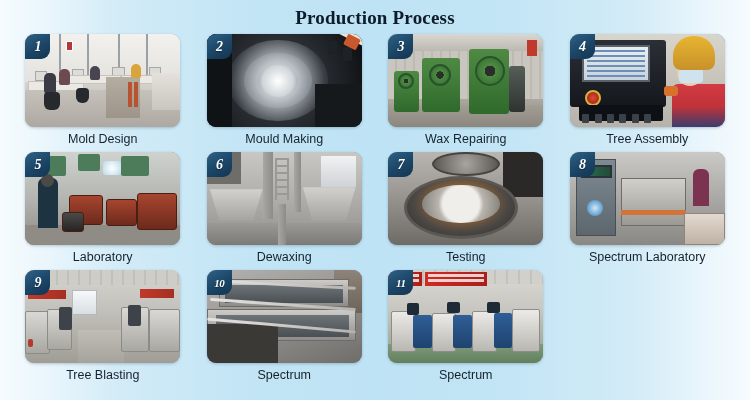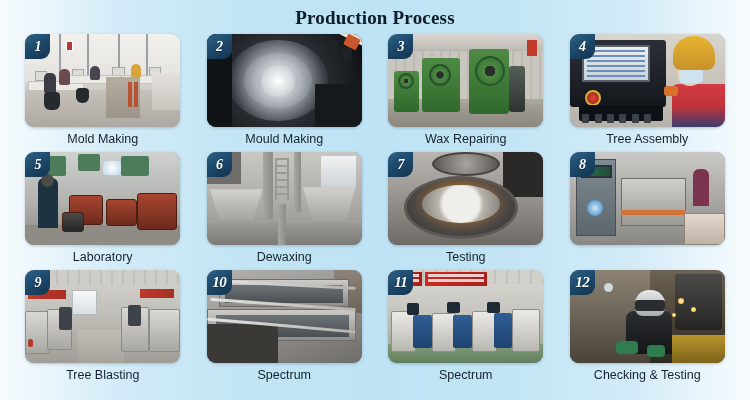--- a/index.html
+++ b/index.html
@@ -87,21 +87,21 @@
     font-style: italic;
     font-weight: bold;
     font-size: 14px;
     display: flex;
     align-items: center;
     justify-content: center;
     z-index: 5;
     letter-spacing: -0.5px;
     text-shadow: 0 1px 1px rgba(0,0,0,0.35);
   }
-  .badge.wide { font-size: 15px; }
+  .badge.wide { font-size: 11px; }
 
   .caption {
     margin-top: 6px;
     font-size: 12.5px;
     color: #15222e;
     text-align: center;
     white-space: nowrap;
     line-height: 1.1;
   }
 
@@ -258,21 +258,21 @@
           <div class="pers" style="left:42%;top:34%;width:10px;height:14px; background:#4a4450"></div>
           <div class="pers" style="left:68%;top:32%;width:10px;height:14px; background:#d8a53c"></div>
           <div class="chair" style="left:12%;top:62%"></div>
           <div class="chair" style="left:33%;top:58%; width:13px;height:15px"></div>
           <div class="part" style="left:66%;top:52%;width:4px;height:26%; background:#b9532f"></div>
           <div class="part" style="left:70%;top:52%;width:4px;height:26%; background:#b9532f"></div>
         </div>
       </div>
       <div class="badge">1</div>
     </div>
-    <div class="caption">Mold Making</div>
+    <div class="caption">Mold Design</div>
   </div>
 
   <div class="cell">
     <div class="thumb-wrap">
       <div class="thumb">
         <div class="ph p2" style="inset:0;">
           <div class="ring r1"></div>
             <div class="ring r2"></div>
             <div class="ring r3"></div>
           <div class="blk" style="left:0;top:0;width:16%;height:100%"></div>
@@ -408,20 +408,21 @@
           <div class="orange"></div>
           <div class="pers"></div>
           <div class="cab"></div>
           <div class="scr"></div>
           <div class="logo"></div>
           <div class="box"></div>
         </div>
       </div>
       <div class="badge">8</div>
     </div>
+    <div class="caption">Spectrum Laboratory</div>
   </div>
 
   <div class="cell">
     <div class="thumb-wrap">
       <div class="thumb">
         <div class="ph p9" style="inset:0;">
           <div class="roof"></div>
           <div class="ban" style="left:2%;top:22%;width:24%"></div>
           <div class="ban" style="right:4%;top:20%;width:22%"></div>
           <div class="win" style="left:30%;top:22%;width:16%;height:26%"></div>
@@ -484,36 +485,14 @@
           <div class="bl" style="left:12%;top:36%;width:8%;height:12%; background:#1e2a36"></div>
           <div class="bl" style="left:38%;top:34%;width:8%;height:12%; background:#1e2a36"></div>
           <div class="bl" style="left:64%;top:34%;width:8%;height:12%; background:#1e2a36"></div>
         </div>
       </div>
       <div class="badge wide">11</div>
     </div>
     <div class="caption">Spectrum</div>
   </div>
 
-  <div class="cell">
-    <div class="thumb-wrap">
-      <div class="thumb">
-        <div class="ph p12" style="inset:0;">
-          <div class="wall"></div>
-          <div class="mach"></div>
-          <div class="yel"></div>
-          <div class="torso"></div>
-          <div class="helm"></div>
-          <div class="visor"></div>
-          <div class="glove" style="left:30%;bottom:10%;width:22px;height:13px"></div>
-          <div class="glove" style="left:50%;bottom:6%;width:18px;height:12px"></div>
-          <div class="spark" style="left:70%;top:30%;width:6px;height:6px"></div>
-          <div class="spark" style="left:78%;top:40%;width:5px;height:5px"></div>
-          <div class="spark" style="left:66%;top:46%;width:4px;height:4px"></div>
-          <div class="spark" style="left:22%;top:14%;width:9px;height:9px;background:#cfd8dc"></div>
-        </div>
-      </div>
-      <div class="badge wide">12</div>
-    </div>
-    <div class="caption">Checking &amp; Testing</div>
-  </div>
 
 </div>
 
 </body></html>

